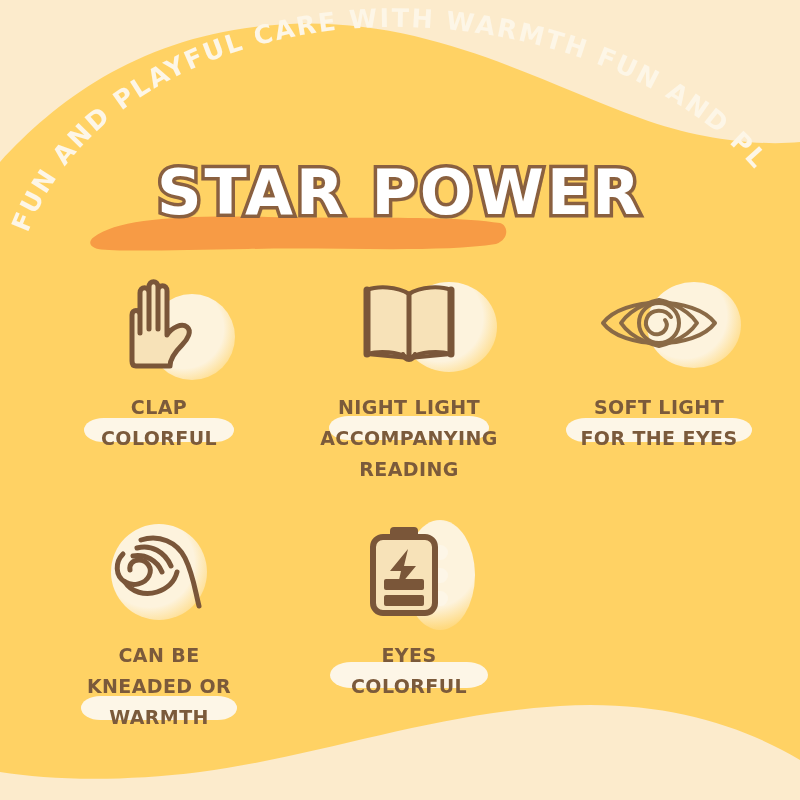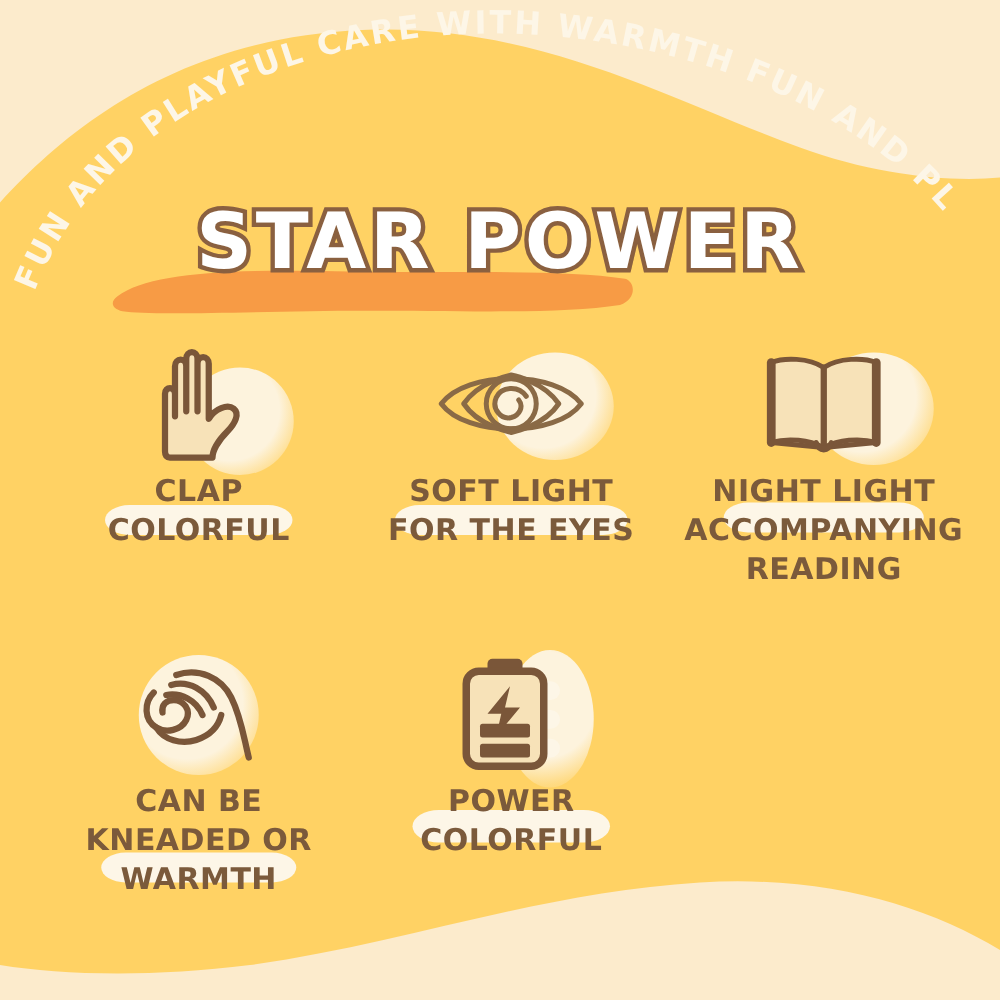--- a/index.html
+++ b/index.html
@@ -110,25 +110,26 @@
   .icon-blob.b3 { width: 96px; height: 90px; left: 62px; top: 14px; }
   .icon-blob.b4 { width: 96px; height: 96px; left: 22px; top: 8px; }
   .icon-blob.b5 { width: 100px; height: 100px; left: 56px; top: 8px; }
   .icon-blob.b6 { width: 70px; height: 110px; left: 66px; top: 4px; }
   .icon-svg {
     position: relative;
     z-index: 2;
   }
   .caption {
     position: relative;
+    margin-top: 14px;
     width: 250px;
     text-align: center;
     font-family: "DejaVu Sans", sans-serif;
     font-weight: bold;
-    font-size: 24px;
+    font-size: 19px;
     line-height: 31px;
     letter-spacing: 0.4px;
     color: #7b5a3b;
   }
   .caption .line {
     position: relative;
     z-index: 2;
     display: block;
   }
   .cap-highlight {
@@ -173,39 +174,20 @@
         <svg class="icon-svg" width="86" height="100" viewBox="0 0 86 100" xmlns="http://www.w3.org/2000/svg">
           <g fill="#f7e2b8" stroke="#7a5639" stroke-width="5" stroke-linecap="round" stroke-linejoin="round">
             <path d="M16,88 L16,42 C16,36 24,36 24,42 L24,60 L24,20 C24,13 33,13 33,20 L33,56 L33,14 C33,7 42,7 42,14 L42,56 L42,18 C42,11 51,11 51,18 L51,62 C56,54 66,50 71,54 C76,58 72,66 66,72 C58,80 54,88 54,93 L20,93 C17,93 16,91 16,88 Z"></path>
           </g>
         </svg>
       </div>
       <div class="caption">
         <div class="cap-highlight" style="background:#fdf6e7;width:150px;top:26px;height:24px;"></div>
         <span class="line">CLAP</span>
         <span class="line">COLORFUL</span>
-      </div>
-    </div>
-
-    <div class="feature">
-      <div class="icon-slot">
-        <div class="icon-blob b2"></div>
-        <svg class="icon-svg" width="120" height="70" viewBox="0 0 120 70" xmlns="http://www.w3.org/2000/svg">
-          <g fill="none" stroke="#8a6a46" stroke-width="4" stroke-linecap="round" stroke-linejoin="round">
-            <path d="M4,35 C24,8 96,8 116,35 C96,62 24,62 4,35 Z"></path>
-            <path d="M22,35 C34,17 60,12 60,12 C60,12 86,17 98,35 C86,53 60,58 60,58 C60,58 34,53 22,35 Z"></path>
-            <circle cx="60" cy="35" r="20"></circle>
-            <path d="M72,29 C66,20 52,21 48,30 C44,39 52,48 60,46 C67,44 70,37 66,32"></path>
-          </g>
-        </svg>
-      </div>
-      <div class="caption">
-        <div class="cap-highlight" style="background:#fdf6e7;width:186px;top:26px;height:24px;"></div>
-        <span class="line">SOFT LIGHT</span>
-        <span class="line">FOR THE EYES</span>
       </div>
     </div>
 
     <div class="feature">
       <div class="icon-slot">
         <div class="icon-blob b3"></div>
         <svg class="icon-svg" width="96" height="86" viewBox="0 0 96 86" xmlns="http://www.w3.org/2000/svg">
           <g stroke="#7a5639" stroke-width="4" stroke-linecap="round" stroke-linejoin="round">
             <path d="M6,10 L6,74 L48,78 L48,14 C36,6 16,6 6,10 Z" fill="#f7e2b8"></path>
             <path d="M90,10 L90,74 L48,78 L48,14 C60,6 80,6 90,10 Z" fill="#f7e2b8"></path>
@@ -215,20 +197,39 @@
             <path d="M48,14 L48,78" stroke-width="5"></path>
             <path d="M42,74 C44,80 52,80 54,74 C52,82 44,82 42,74 Z" fill="#7a5639"></path>
           </g>
         </svg>
       </div>
       <div class="caption">
         <div class="cap-highlight" style="background:#fdf6e7;width:160px;top:24px;height:24px;"></div>
         <span class="line">NIGHT LIGHT</span>
         <span class="line">ACCOMPANYING</span>
         <span class="line">READING</span>
+      </div>
+    </div>
+
+    <div class="feature">
+      <div class="icon-slot">
+        <div class="icon-blob b2"></div>
+        <svg class="icon-svg" width="120" height="70" viewBox="0 0 120 70" xmlns="http://www.w3.org/2000/svg">
+          <g fill="none" stroke="#8a6a46" stroke-width="4" stroke-linecap="round" stroke-linejoin="round">
+            <path d="M4,35 C24,8 96,8 116,35 C96,62 24,62 4,35 Z"></path>
+            <path d="M22,35 C34,17 60,12 60,12 C60,12 86,17 98,35 C86,53 60,58 60,58 C60,58 34,53 22,35 Z"></path>
+            <circle cx="60" cy="35" r="20"></circle>
+            <path d="M72,29 C66,20 52,21 48,30 C44,39 52,48 60,46 C67,44 70,37 66,32"></path>
+          </g>
+        </svg>
+      </div>
+      <div class="caption">
+        <div class="cap-highlight" style="background:#fdf6e7;width:186px;top:26px;height:24px;"></div>
+        <span class="line">SOFT LIGHT</span>
+        <span class="line">FOR THE EYES</span>
       </div>
     </div>
 
     <div class="feature">
       <div class="icon-slot">
         <div class="icon-blob b4"></div>
         <svg class="icon-svg" width="96" height="86" viewBox="0 0 96 86" xmlns="http://www.w3.org/2000/svg">
           <g fill="none" stroke="#7a5639" stroke-width="5" stroke-linecap="round" stroke-linejoin="round">
             <path d="M30,12 C48,6 66,14 74,30 C82,46 84,62 88,78"></path>
             <path d="M26,20 C40,16 54,24 60,38"></path>
@@ -258,19 +259,19 @@
             <rect x="24" y="4" width="28" height="12" rx="4" fill="#7a5639"></rect>
             <rect x="7" y="14" width="62" height="76" rx="10" fill="#f7e2b8" stroke="#7a5639" stroke-width="6"></rect>
             <path d="M42,26 L24,48 L35,48 L31,66 L50,43 L38,43 Z" fill="#7a5639"></path>
             <rect x="18" y="56" width="40" height="11" rx="2" fill="#7a5639"></rect>
             <rect x="18" y="72" width="40" height="11" rx="2" fill="#7a5639"></rect>
           </g>
         </svg>
       </div>
       <div class="caption">
         <div class="cap-highlight" style="background:#fdf6e7;width:158px;top:22px;height:26px;"></div>
-        <span class="line">POWER</span>
+        <span class="line">EYES</span>
         <span class="line">COLORFUL</span>
       </div>
     </div>
 
   </div>
 </div>
 
 </body></html>

